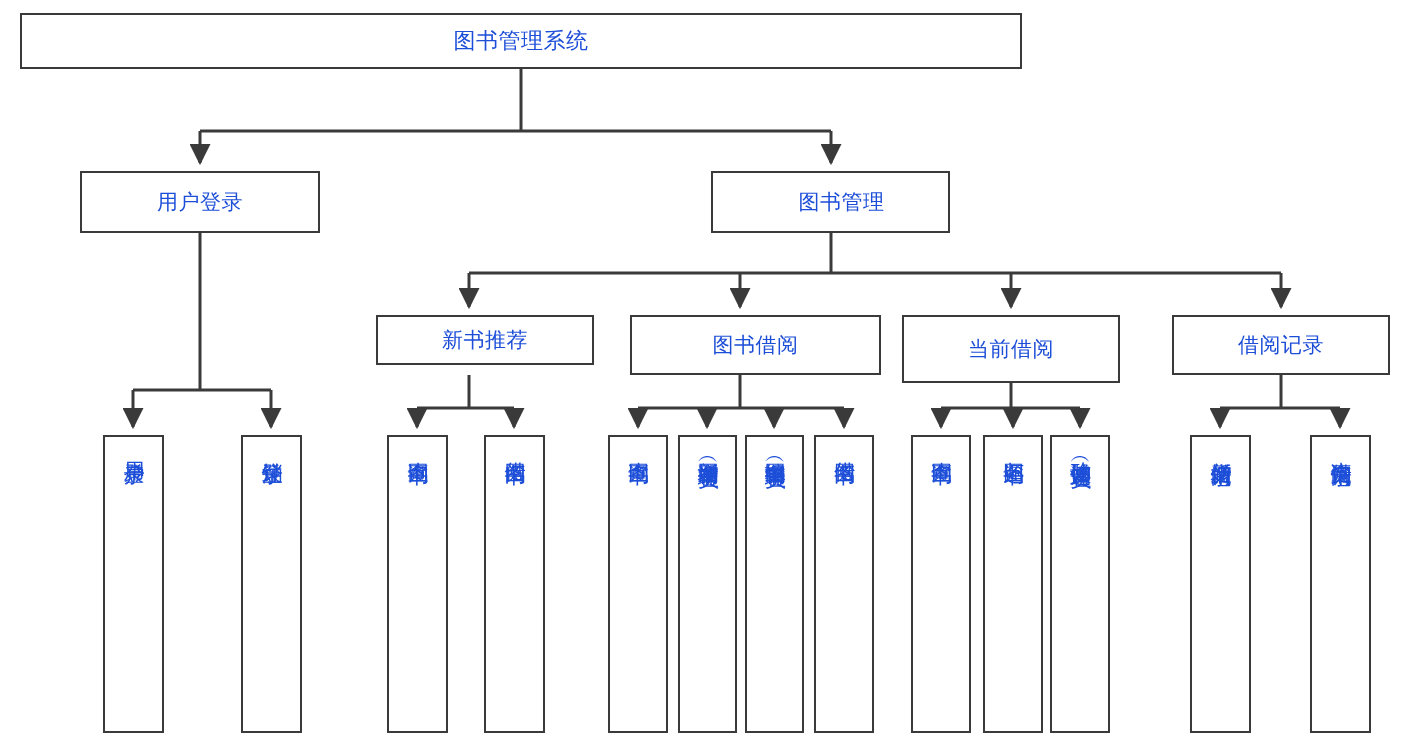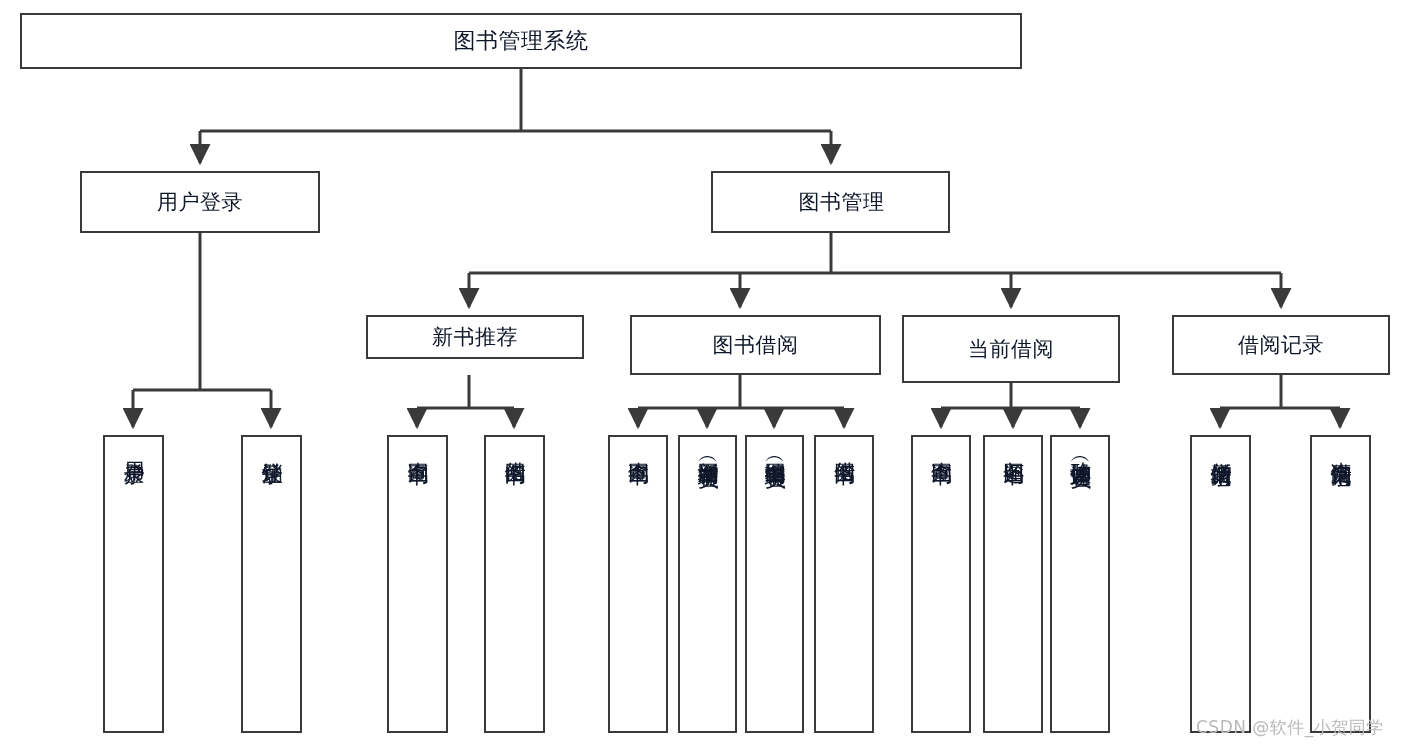--- a/index.html
+++ b/index.html
@@ -25,21 +25,21 @@
     height: 747px;
   }
   .node {
     position: absolute;
     box-sizing: border-box;
     border: 2px solid #3a3a3a;
     background: #ffffff;
     display: flex;
     align-items: center;
     justify-content: center;
-    color: #0f172a;
+    color: #1d4ed8;
   }
   .node .label {
     font-size: 21px;
     line-height: 1.25;
     letter-spacing: 0.5px;
     white-space: nowrap;
   }
   .node.leaf {
     align-items: flex-start;
     justify-content: center;
@@ -125,21 +125,21 @@
   <div id="nodes-root">
       <div class="node root" style="left: 20px; top: 13px; width: 1002px; height: 56px;">
         <span class="label">图书管理系统</span>
       </div>
       <div class="node level2" style="left: 80px; top: 171px; width: 240px; height: 62px;">
         <span class="label">用户登录</span>
       </div>
       <div class="node level2" style="left: 711px; top: 171px; width: 239px; height: 62px; padding-left: 22px;">
         <span class="label">图书管理</span>
       </div>
-      <div class="node level3" style="left: 366px; top: 315px; width: 218px; height: 44px;">
+      <div class="node level3" style="left: 376px; top: 315px; width: 218px; height: 50px;">
         <span class="label">新书推荐</span>
       </div>
       <div class="node level3" style="left: 630px; top: 315px; width: 251px; height: 60px;">
         <span class="label">图书借阅</span>
       </div>
       <div class="node level3" style="left: 902px; top: 315px; width: 218px; height: 68px;">
         <span class="label">当前借阅</span>
       </div>
       <div class="node level3" style="left: 1172px; top: 315px; width: 218px; height: 60px;">
         <span class="label">借阅记录</span>
@@ -178,15 +178,14 @@
         <span class="label">确认归还（管理员）</span>
       </div>
       <div class="node leaf" style="left: 1190px; top: 435px; width: 61px; height: 298px;">
         <span class="label">新增借阅记录</span>
       </div>
       <div class="node leaf" style="left: 1310px; top: 435px; width: 61px; height: 298px;">
         <span class="label">查询借阅记录</span>
       </div>
     </div>
 
-  <div class="watermark" style="left: 1196px; top: 716px;">CSDN @软件_小贺同学</div>
 
 </div>
 
 </body></html>

